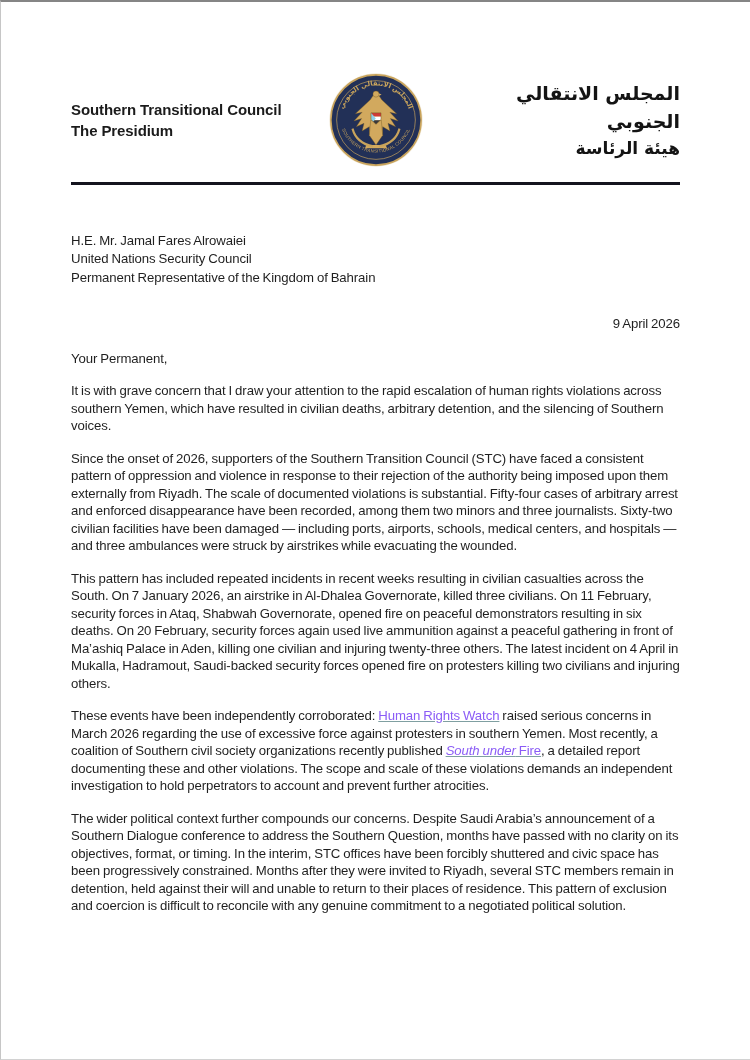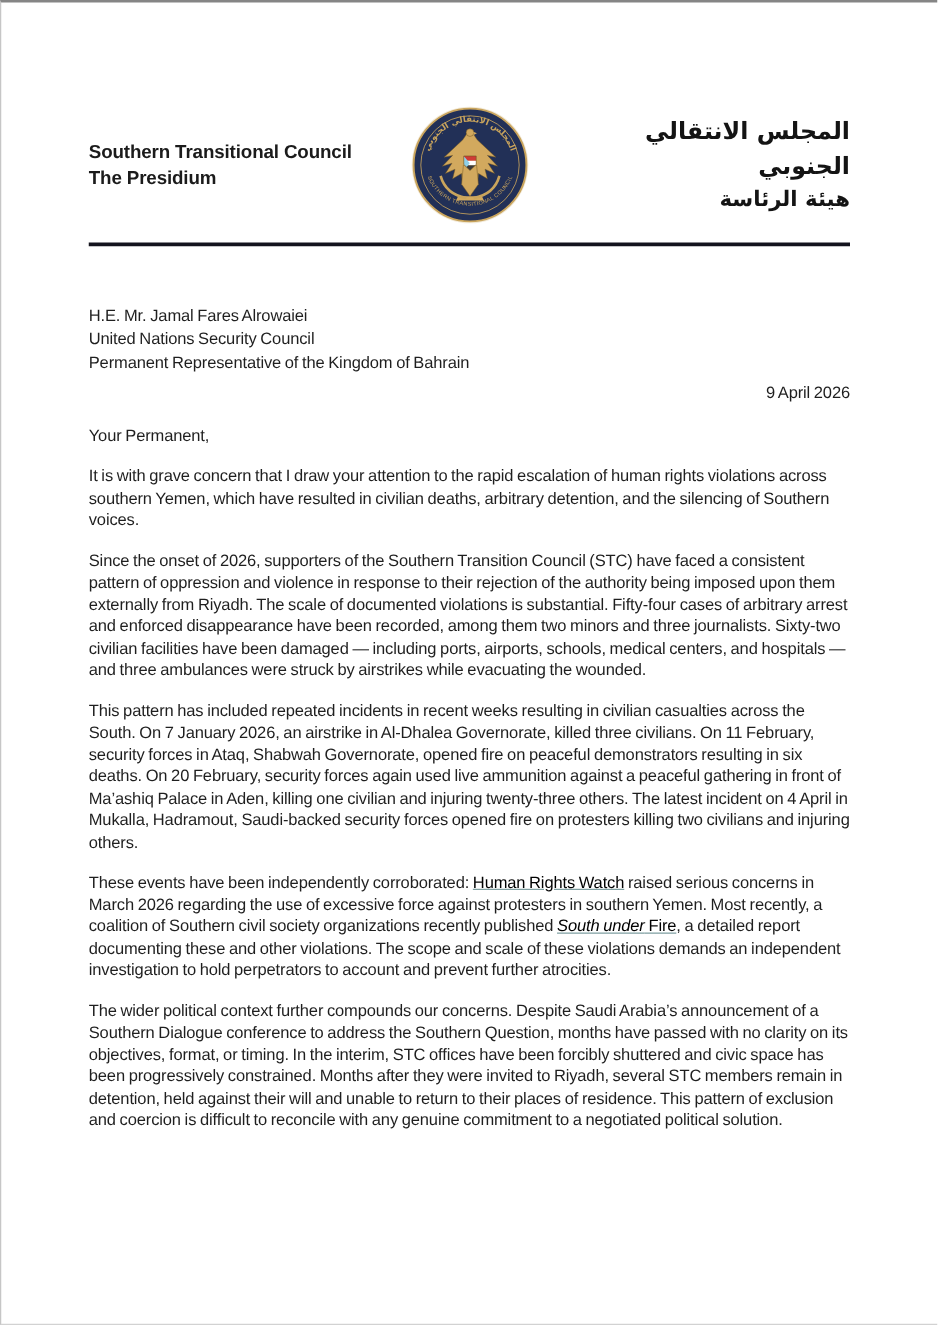--- a/index.html
+++ b/index.html
@@ -5,21 +5,21 @@
   html, body { margin: 0; padding: 0; background: #ffffff; }
   .page {
     position: relative;
     width: 750px;
     height: 1060px;
     box-sizing: border-box;
     background: #ffffff;
     border-top: 2px solid #858585;
     border-left: 1px solid #c6c6c6;
     border-bottom: 1px solid #d2d2d2;
-    padding: 12px 70px;
+    padding: 0 70px;
     font-family: "Liberation Sans", sans-serif;
     color: #212121;
     overflow: hidden;
   }
   .letterhead {
     margin-top: 70px;
     display: flex;
     align-items: center;
     justify-content: space-between;
     height: 96px;
@@ -48,25 +48,25 @@
     margin-top: 14px;
   }
   .body-text {
     font-size: 13.2px;
     line-height: 17.5px;
     letter-spacing: -0.1px;
     word-spacing: -0.6px;
     color: #1f1f1f;
   }
   .recipient { margin-top: 47px; line-height: 18.4px; }
-  .date-line { margin-top: 6px; text-align: right; }
+  .date-line { margin-top: 28px; text-align: right; }
   .salutation { margin-top: 17px; }
   p.body-para { margin: 15px 0 0 0; }
   .doc-link {
-    color: #000000;
+    color: #8b5cf6;
     text-decoration: underline;
     text-decoration-color: #7f9fa1;
     cursor: pointer;
   }
   .doc-link i { font-style: italic; margin-top: 35px; }
 </style>
 </head>
 <body>
 
 <div class="page">

